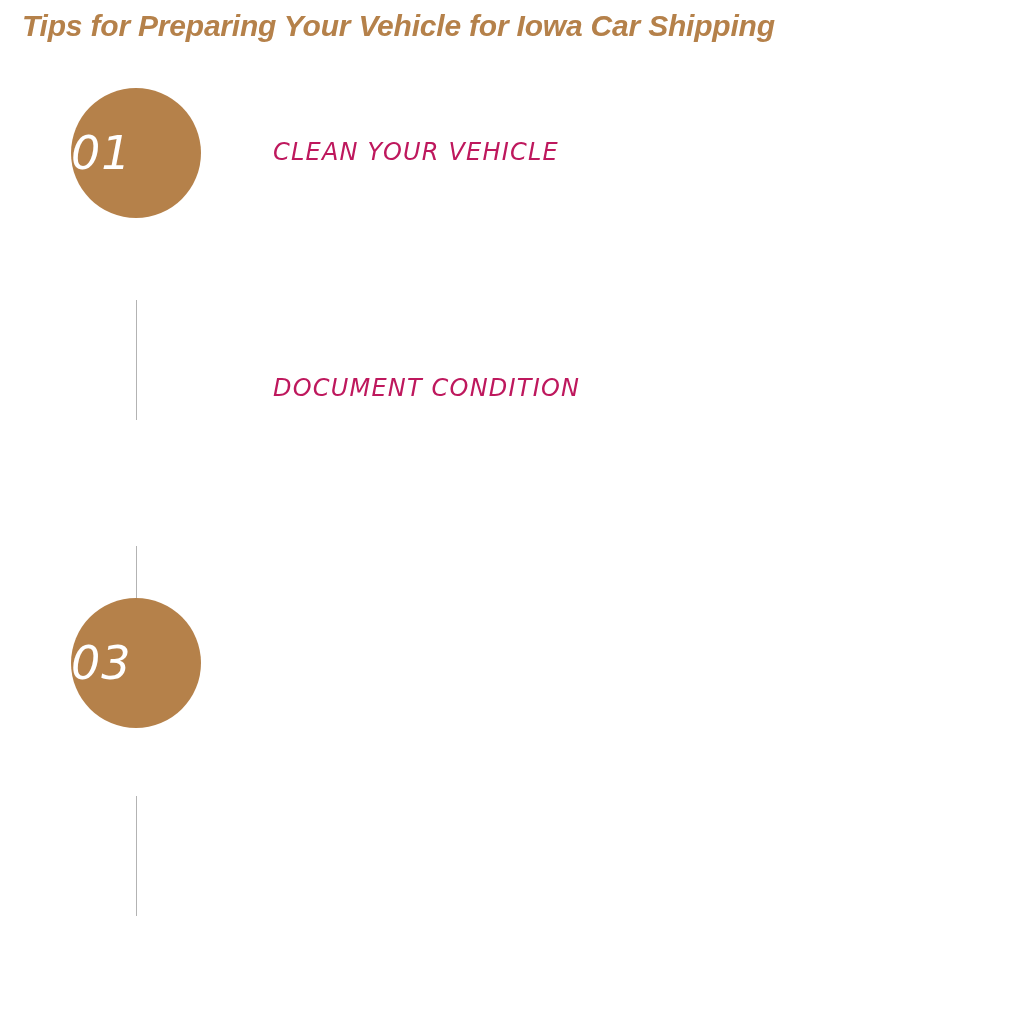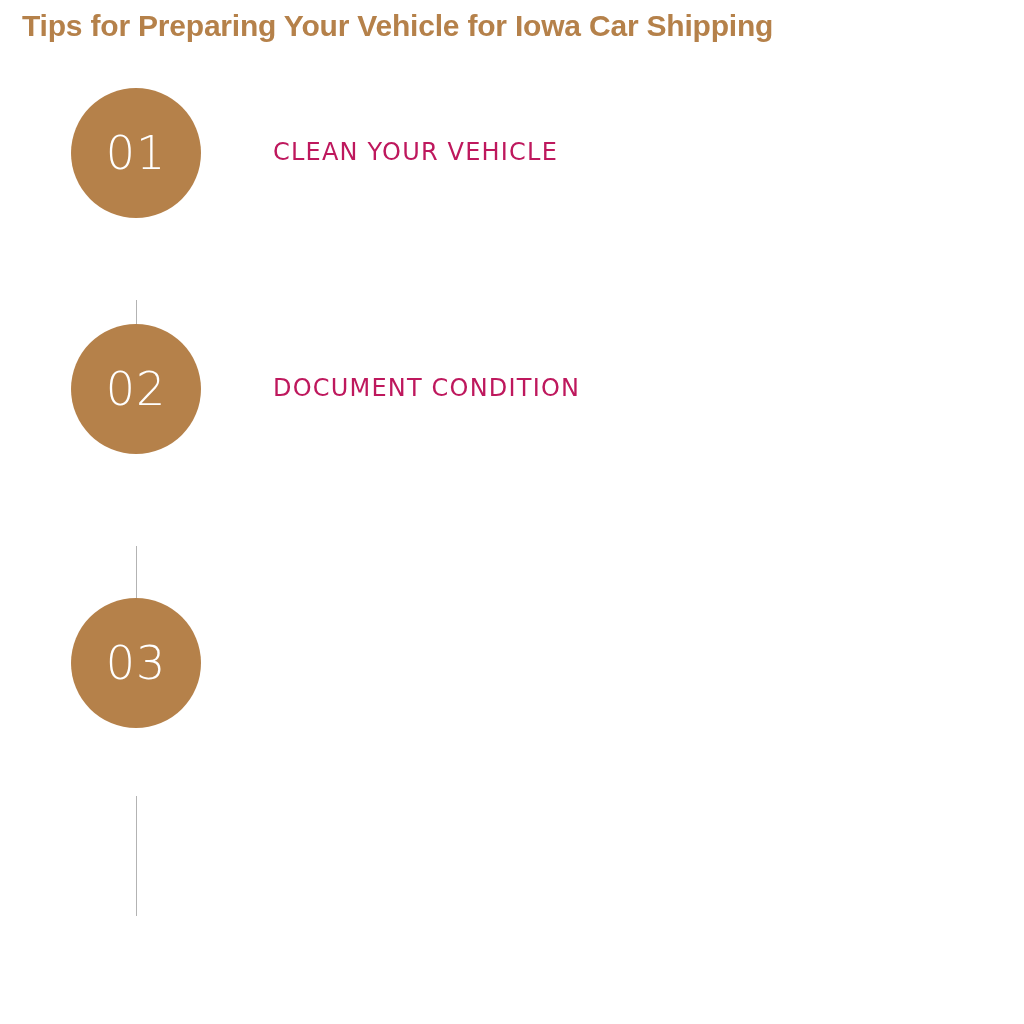--- a/index.html
+++ b/index.html
@@ -13,20 +13,21 @@
     font-family: "Liberation Sans", sans-serif;
     position: relative;
     overflow: hidden;
   }
 
   .infographic {
     position: relative;
     width: 832px;
     height: 1024px;
     box-sizing: border-box;
+    font-style: italic;
   }
 
   .title {
     position: absolute;
     top: 6px;
     left: 22px;
     width: 985px;
     font-size: 30px;
     font-weight: bold;
     color: #b5814a;
@@ -68,21 +69,20 @@
   .badge {
     position: absolute;
     left: 71px;
     top: 0;
     width: 130px;
     height: 130px;
     border-radius: 50%;
     background: #b5814a;
     display: flex;
     align-items: center;
-    justify-content: center;
   }
   .badge-num {
     color: #ffffff;
     font-size: 46px;
     font-weight: 300;
     letter-spacing: 1px;
     font-family: "DejaVu Sans", sans-serif;
   }
 
   .step-label {
@@ -111,23 +111,20 @@
     <div class="connector c3"></div>
 
     <div class="step s1">
       <div class="badge">
         <span class="badge-num">01</span>
       </div>
       <div class="step-label">CLEAN YOUR VEHICLE</div>
     </div>
 
     <div class="step s2">
-      <div class="badge">
-        <span class="badge-num">02</span>
-      </div>
       <div class="step-label">DOCUMENT CONDITION</div>
     </div>
 
     <div class="step s3">
       <div class="badge">
         <span class="badge-num">03</span>
       </div>
     </div>
 
     <div class="step s4">

